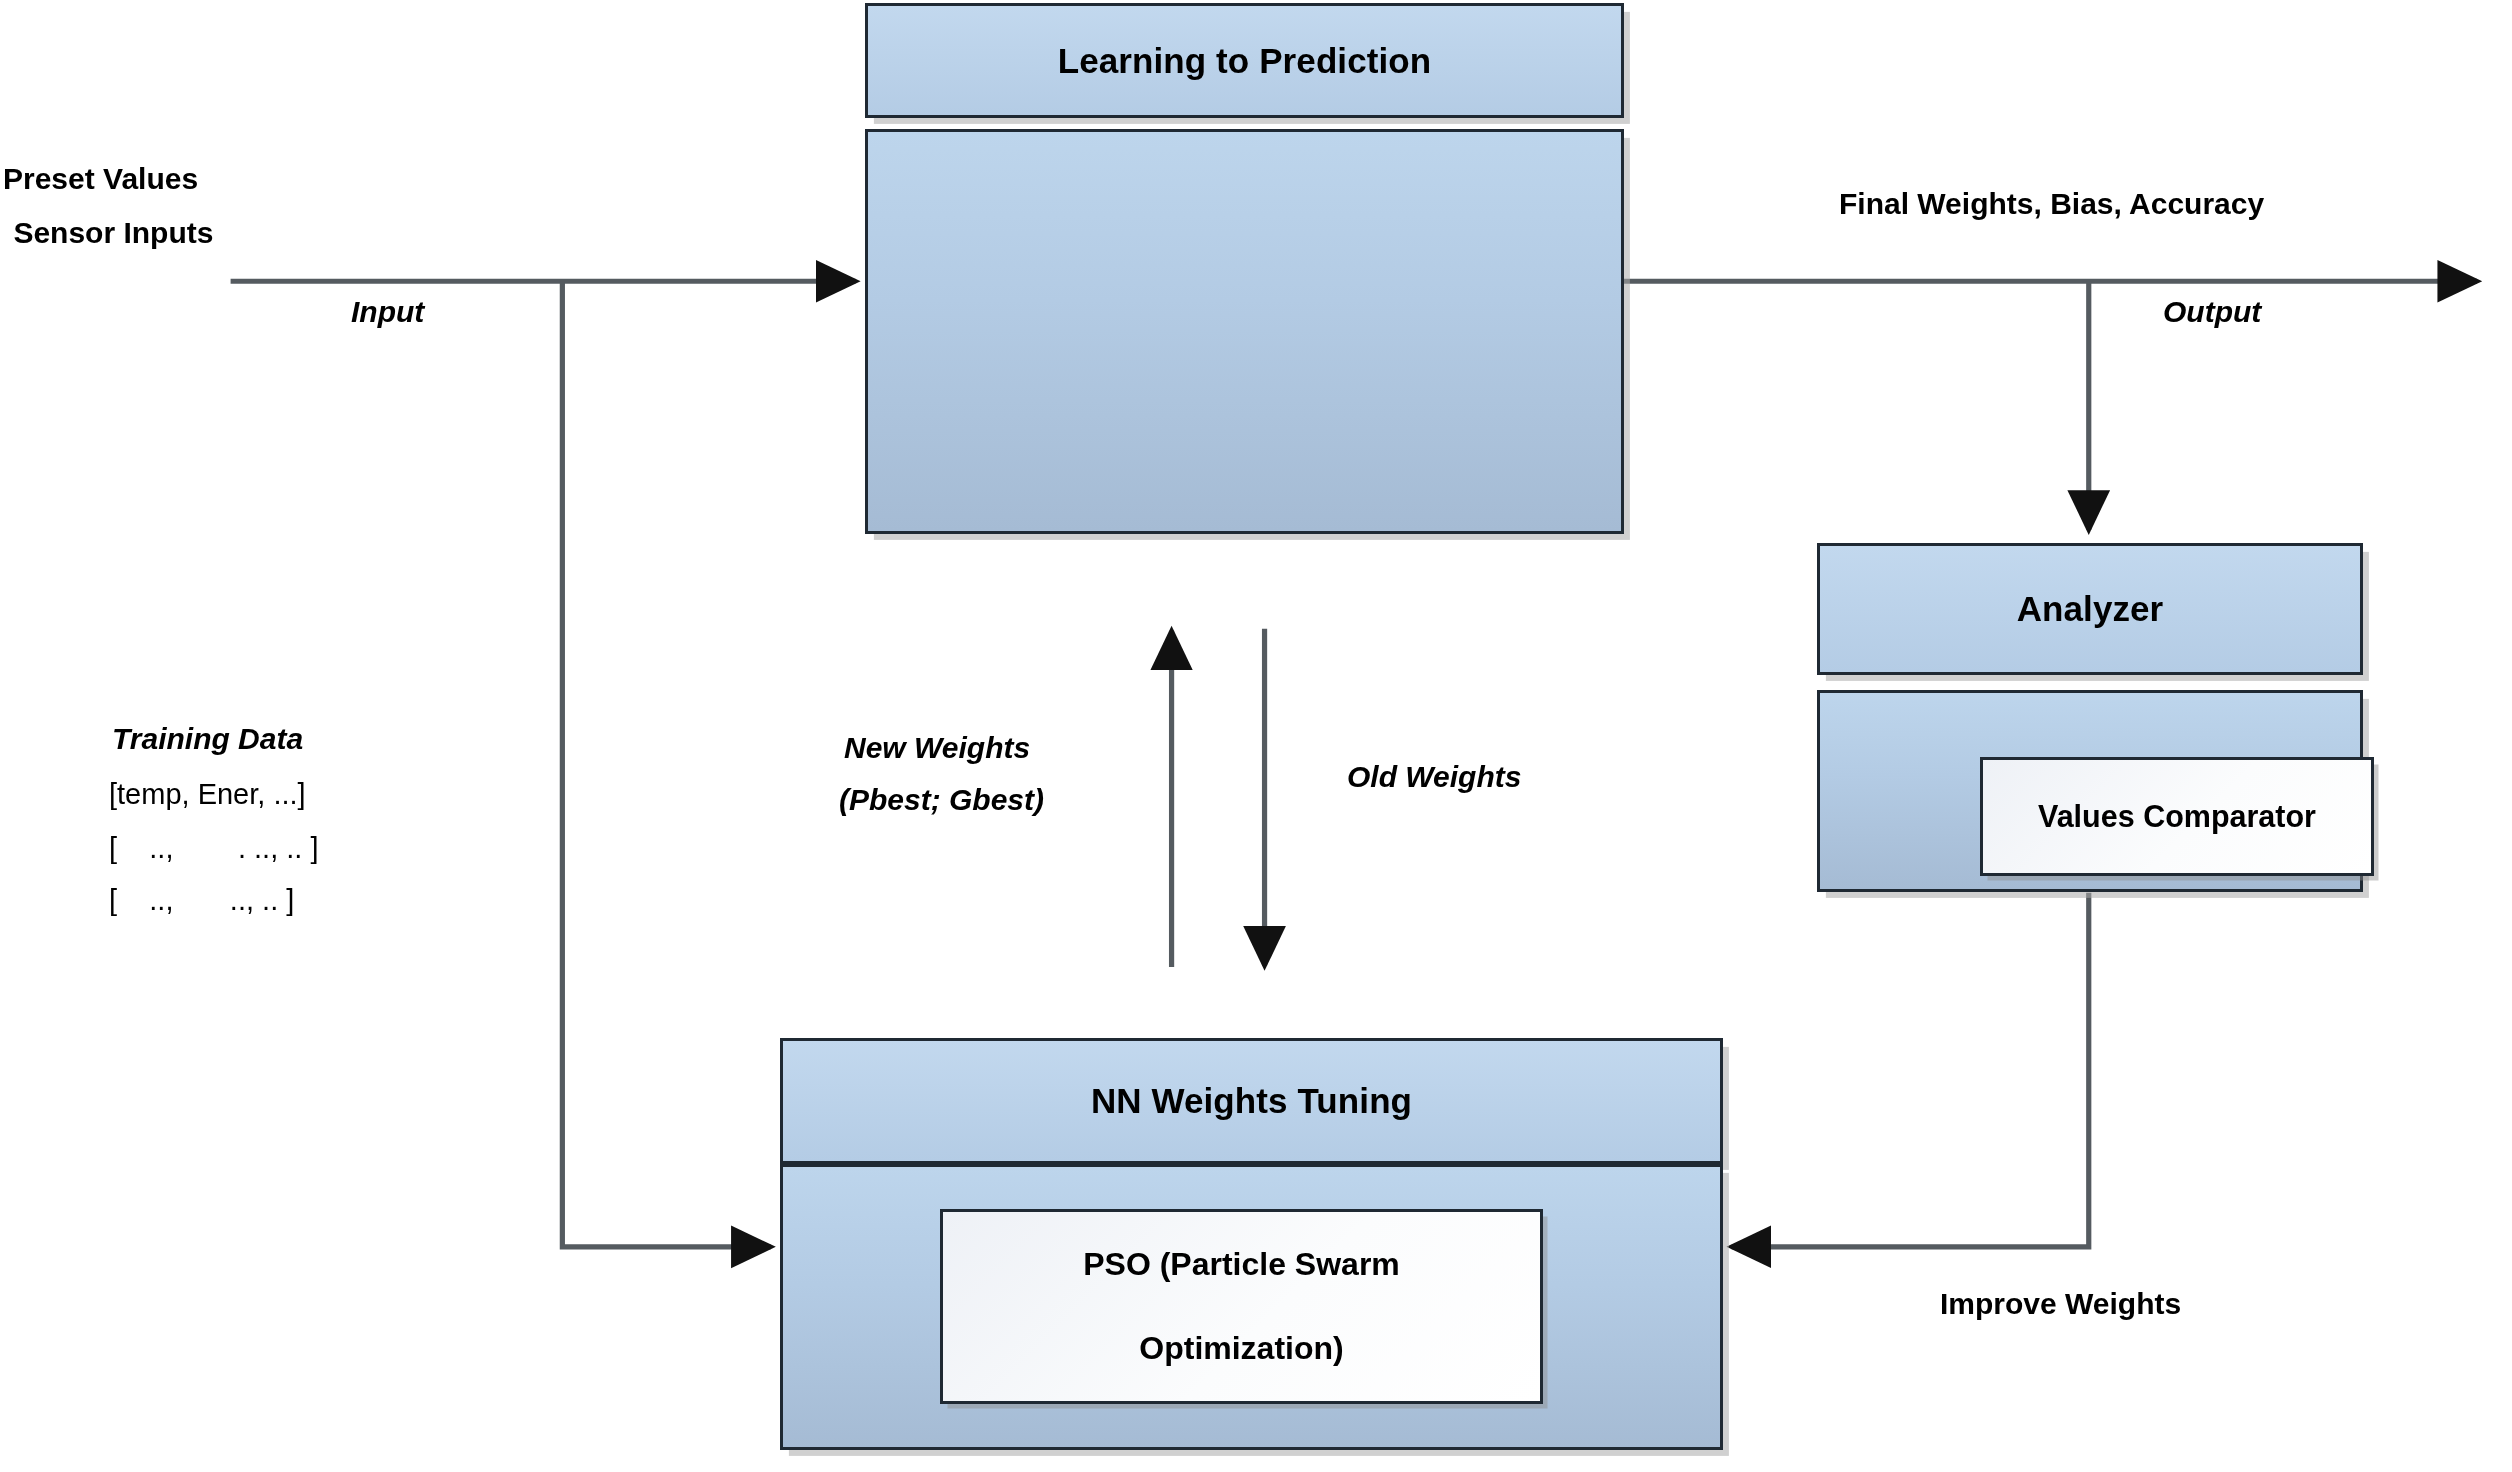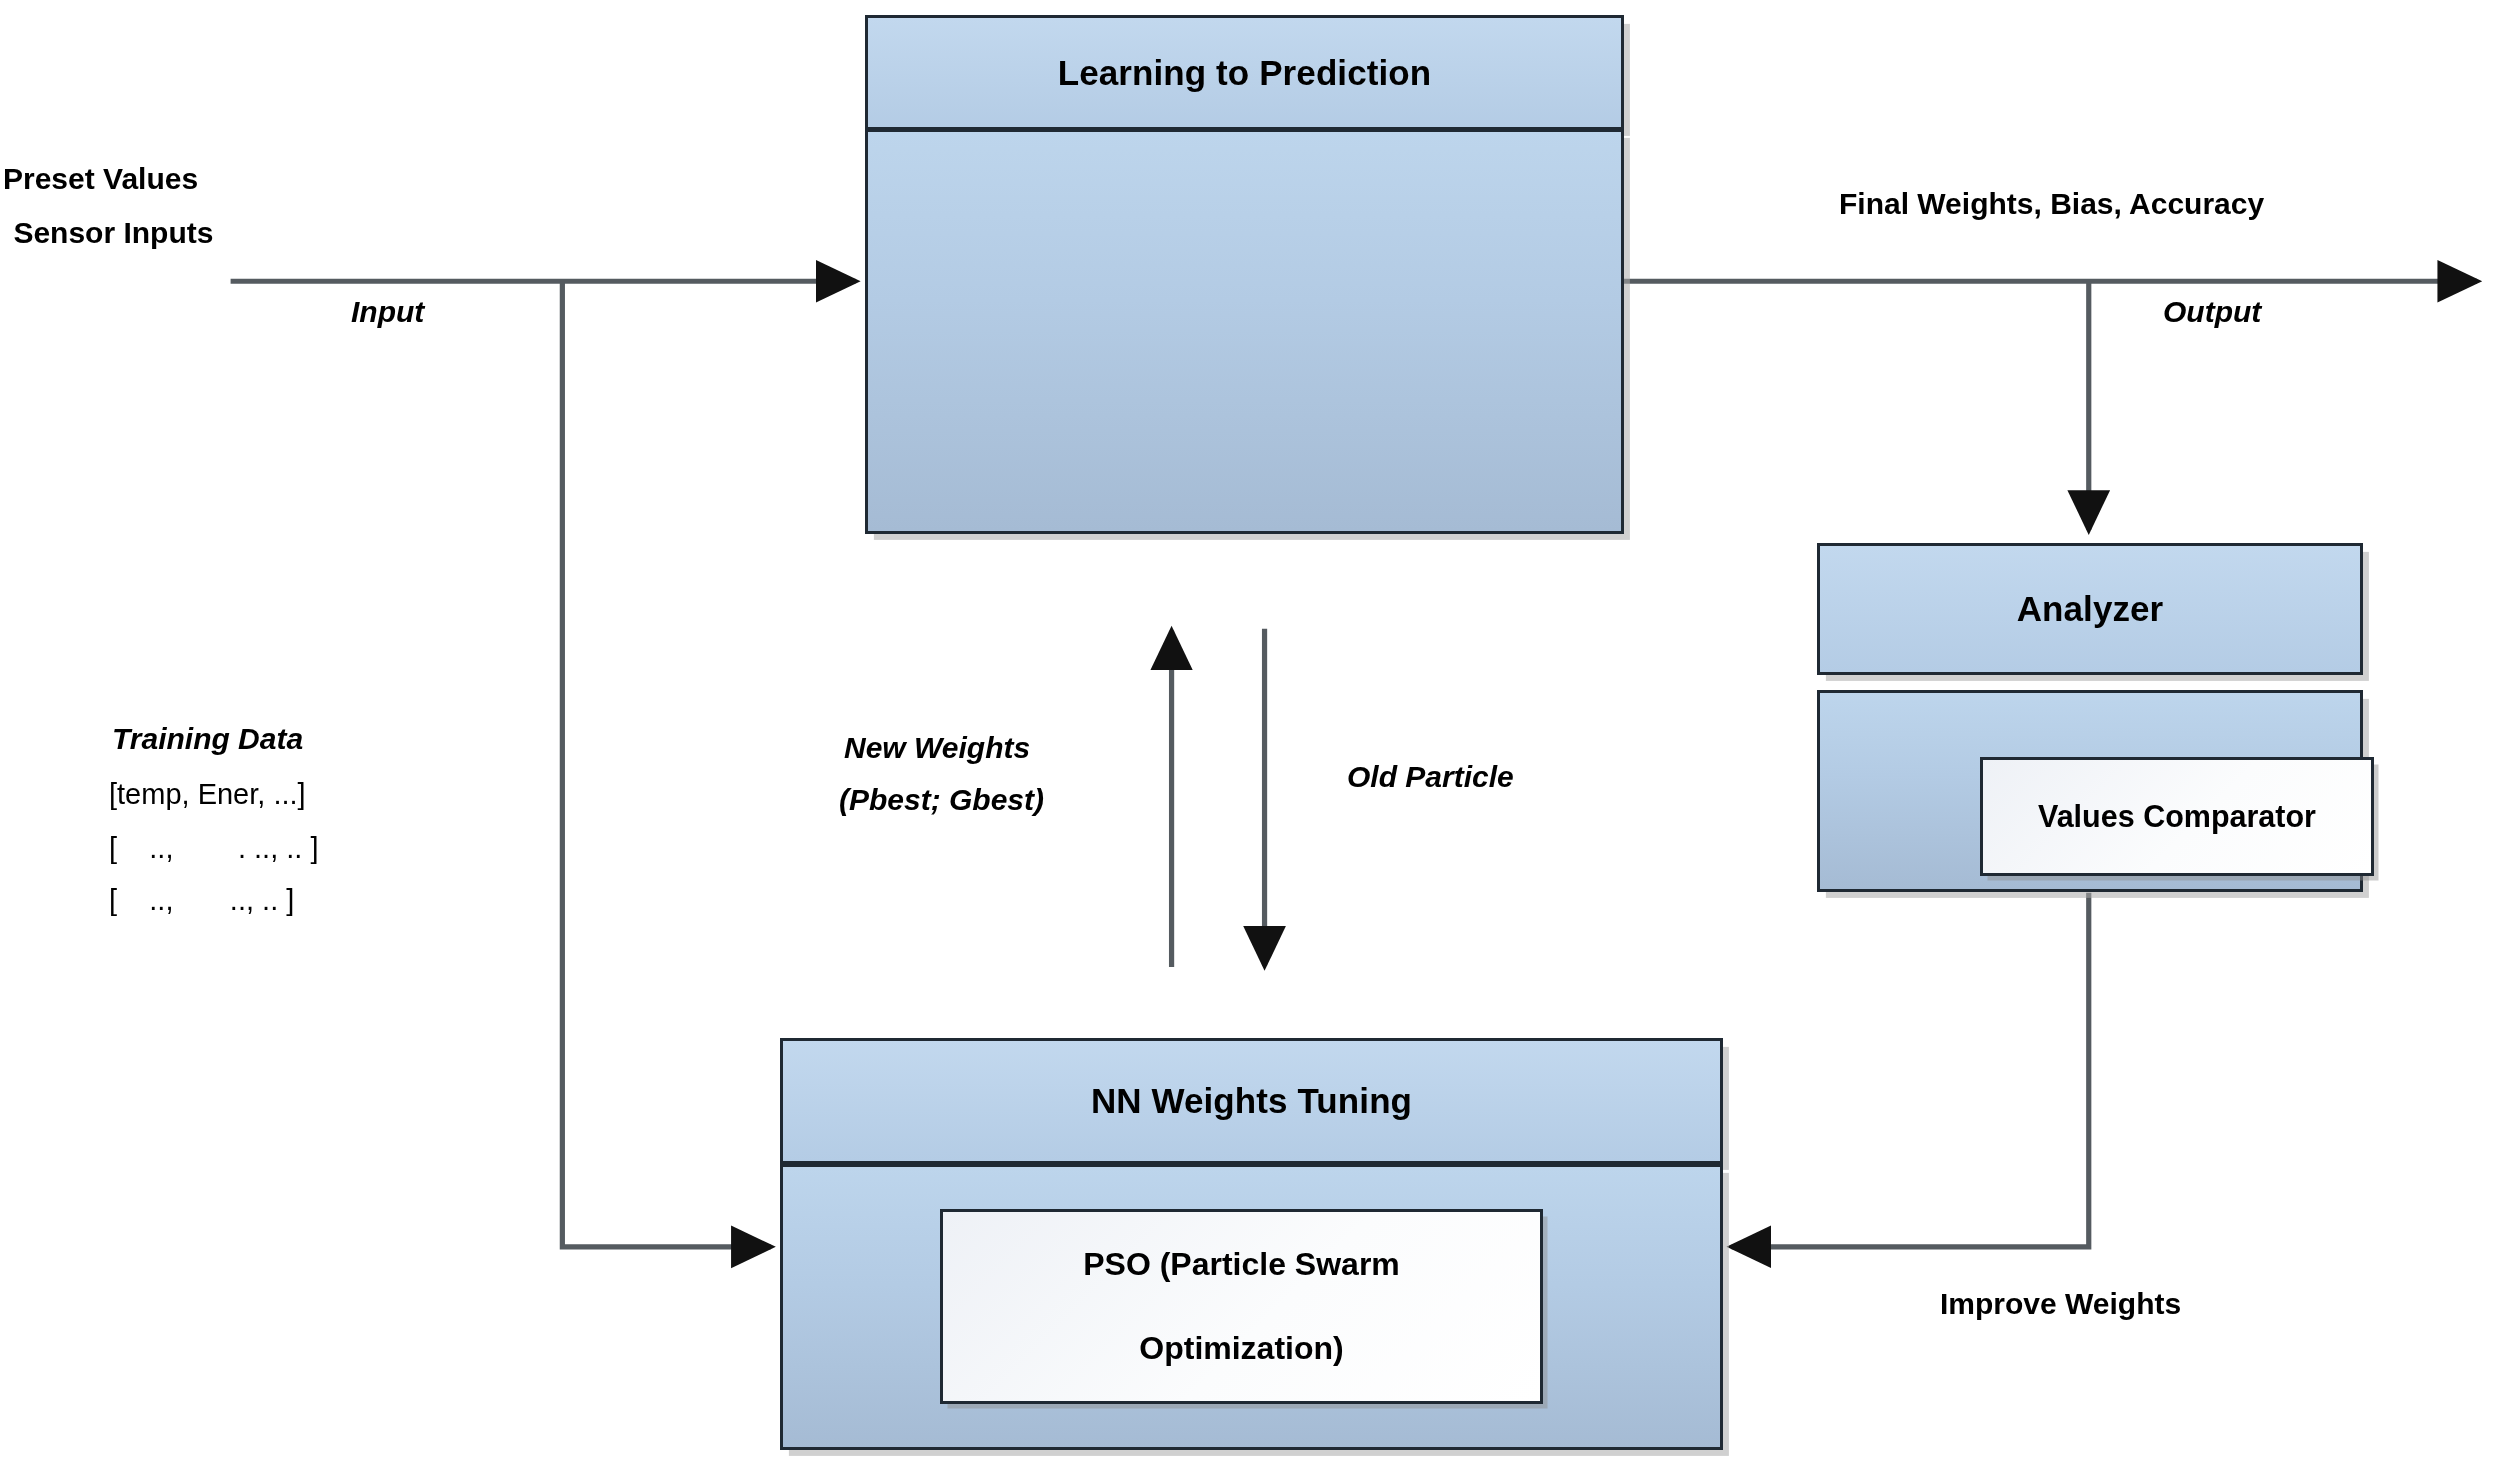--- a/index.html
+++ b/index.html
@@ -89,39 +89,39 @@
 
   <div class="txt b" style="left:3px;top:162px;font-size:30px;">Preset Values</div>
   <div class="txt b" style="left:13.4px;top:216px;font-size:30px;">Sensor Inputs</div>
   <div class="txt i" style="left:351px;top:295px;font-size:30px;">Input</div>
 
   <div class="txt i" style="left:112px;top:722px;font-size:30px;">Training Data</div>
   <div class="txt mono-row" style="left:109px;top:778px;font-size:29px;">[temp, Ener, ...]</div>
   <div class="txt mono-row" style="left:109px;top:832px;font-size:29px;">[    ..,        . .., .. ]</div>
   <div class="txt mono-row" style="left:109px;top:884px;font-size:29px;">[    ..,       .., .. ]</div>
 
-  <div class="panel-head" style="left:865px;top:15px;width:759px;height:115px;text-align:right;">
+  <div class="panel-head" style="left:865px;top:3px;width:759px;height:115px;text-align:right;">
     <span class="panel-title" style="font-size:35px;">Learning to Prediction</span>
   </div>
   <div class="panel" style="left:865px;top:129px;width:759px;height:405px;"></div>
 
   <div class="txt b" style="left:1839px;top:187px;font-size:30px;">Final Weights, Bias, Accuracy</div>
   <div class="txt i" style="left:2163px;top:295px;font-size:30px;">Output</div>
 
   <div class="panel-head" style="left:1817px;top:543px;width:546px;height:132px;">
     <span class="panel-title" style="font-size:35px;">Analyzer</span>
   </div>
   <div class="panel" style="left:1817px;top:690px;width:546px;height:202px;"></div>
   <div class="inner" style="left:1980px;top:757px;width:394px;height:119px;">
     <span class="inner-label" style="font-size:30.5px;">Values Comparator</span>
   </div>
 
   <div class="txt i" style="left:844px;top:731px;font-size:30px;">New Weights</div>
   <div class="txt i" style="left:839px;top:783px;font-size:30px;">(Pbest; Gbest)</div>
-  <div class="txt i" style="left:1347px;top:760px;font-size:30px;">Old Particle</div>
+  <div class="txt i" style="left:1347px;top:760px;font-size:30px;">Old Weights</div>
 
   <div class="panel-head" style="left:780px;top:1038px;width:943px;height:126px;">
     <span class="panel-title" style="font-size:35px;">NN Weights Tuning</span>
   </div>
   <div class="panel" style="left:780px;top:1164px;width:943px;height:286px;"></div>
   <div class="inner" style="left:940px;top:1209px;width:603px;height:195px;flex-direction:column;gap:41px;">
     <span class="inner-label" style="font-size:32px;">PSO (Particle Swarm</span>
     <span class="inner-label" style="font-size:32px;text-align:right;">Optimization)</span>
   </div>
 

